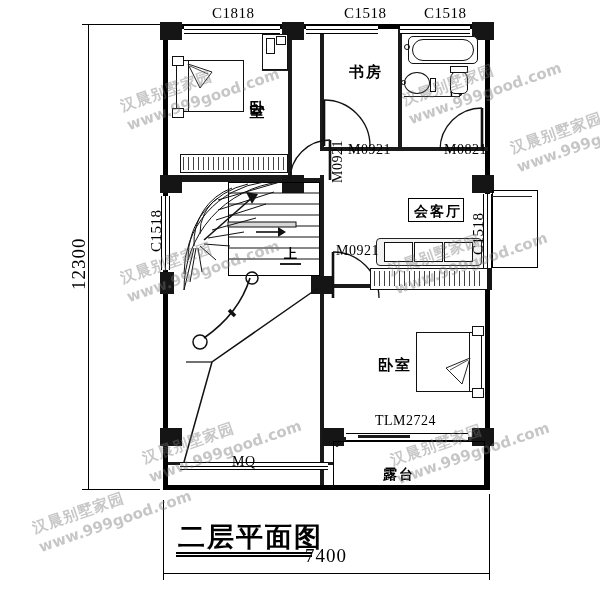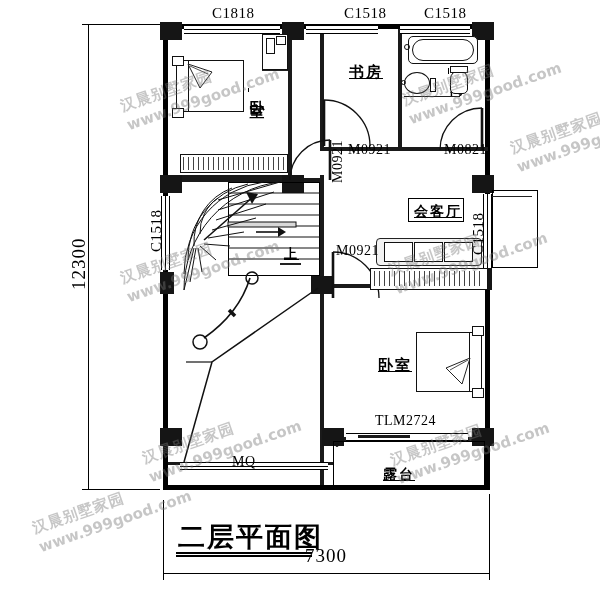--- a/index.html
+++ b/index.html
@@ -21,21 +21,21 @@
   .room-line{border:1.6px solid #000;background:transparent;}
   .thinline{background:#222;}
 
   
   .lbl{
     position:absolute;white-space:nowrap;color:#000;
     font-family:"Liberation Serif","DejaVu Serif",serif;
   }
   .lbl-cn{
     font-family:"DejaVu Sans","Liberation Sans",sans-serif;
-    font-weight:700;letter-spacing:2px;text-decoration:underline;
+    font-weight:700;letter-spacing:2px;
   }
   .lbl-code{
     font-family:"Liberation Serif","DejaVu Serif",serif;
     font-size:13px;letter-spacing:.5px;
   }
   .rot90{transform:rotate(-90deg);transform-origin:left top;}
 
   
   #title{
     position:absolute;left:178px;top:519px;
@@ -294,21 +294,21 @@
   <div class="abs dimline" style="left:82px;top:489px;width:13px;height:1.4px;"></div>
   <div class="abs dimline" style="left:88px;top:24px;width:72px;height:1.1px;"></div>
   <div class="abs dimline" style="left:88px;top:489px;width:72px;height:1.1px;"></div>
   <div class="dimtxt rot90" style="left:68px;top:290px;">12300</div>
 
   <div class="abs dimline" style="left:163px;top:573px;width:327px;height:1.4px;"></div>
   <div class="abs dimline" style="left:163px;top:567px;width:1.4px;height:13px;"></div>
   <div class="abs dimline" style="left:489px;top:567px;width:1.4px;height:13px;"></div>
   <div class="abs dimline" style="left:163px;top:500px;width:1.1px;height:74px;"></div>
   <div class="abs dimline" style="left:489px;top:494px;width:1.1px;height:80px;"></div>
-  <div class="dimtxt" style="left:305px;top:545px;">7300</div>
+  <div class="dimtxt" style="left:305px;top:545px;">7400</div>
 
   <div id="title">二层平面图</div>
   <div id="title-rule"></div>
 
   <div class="wm" style="left:118px;top:98px;">
     <span class="cn">汉晨别墅家园</span>
     <span class="url">www.999good.com</span>
   </div>
   <div class="wm" style="left:400px;top:92px;">
     <span class="cn">汉晨别墅家园</span>

